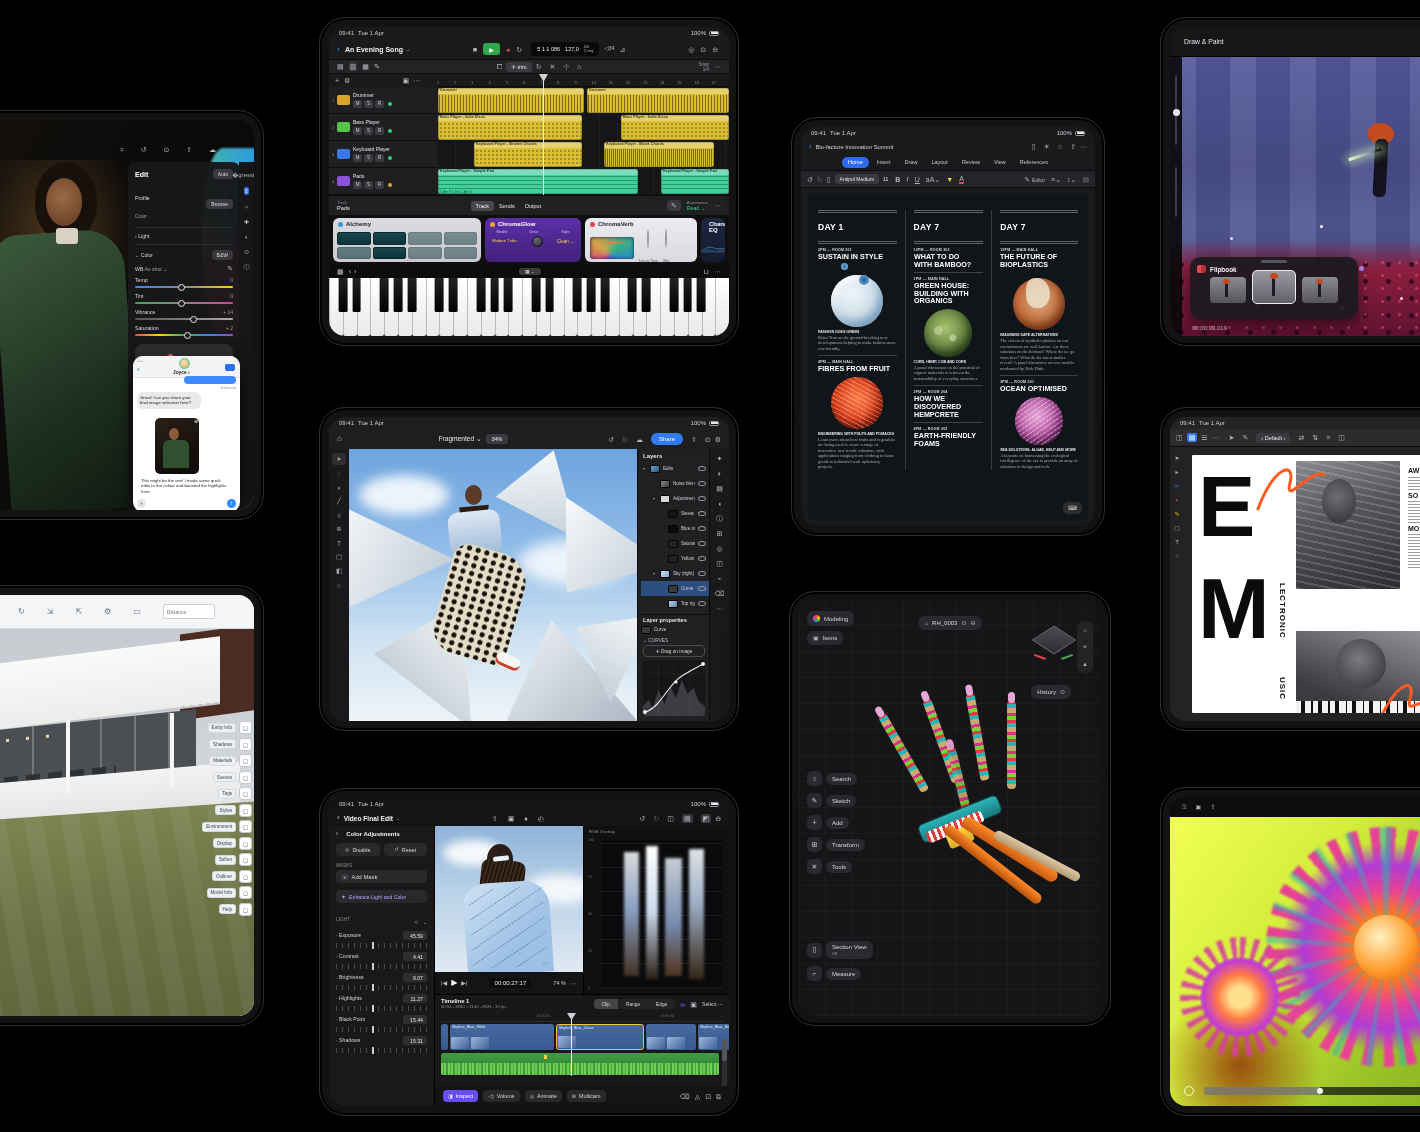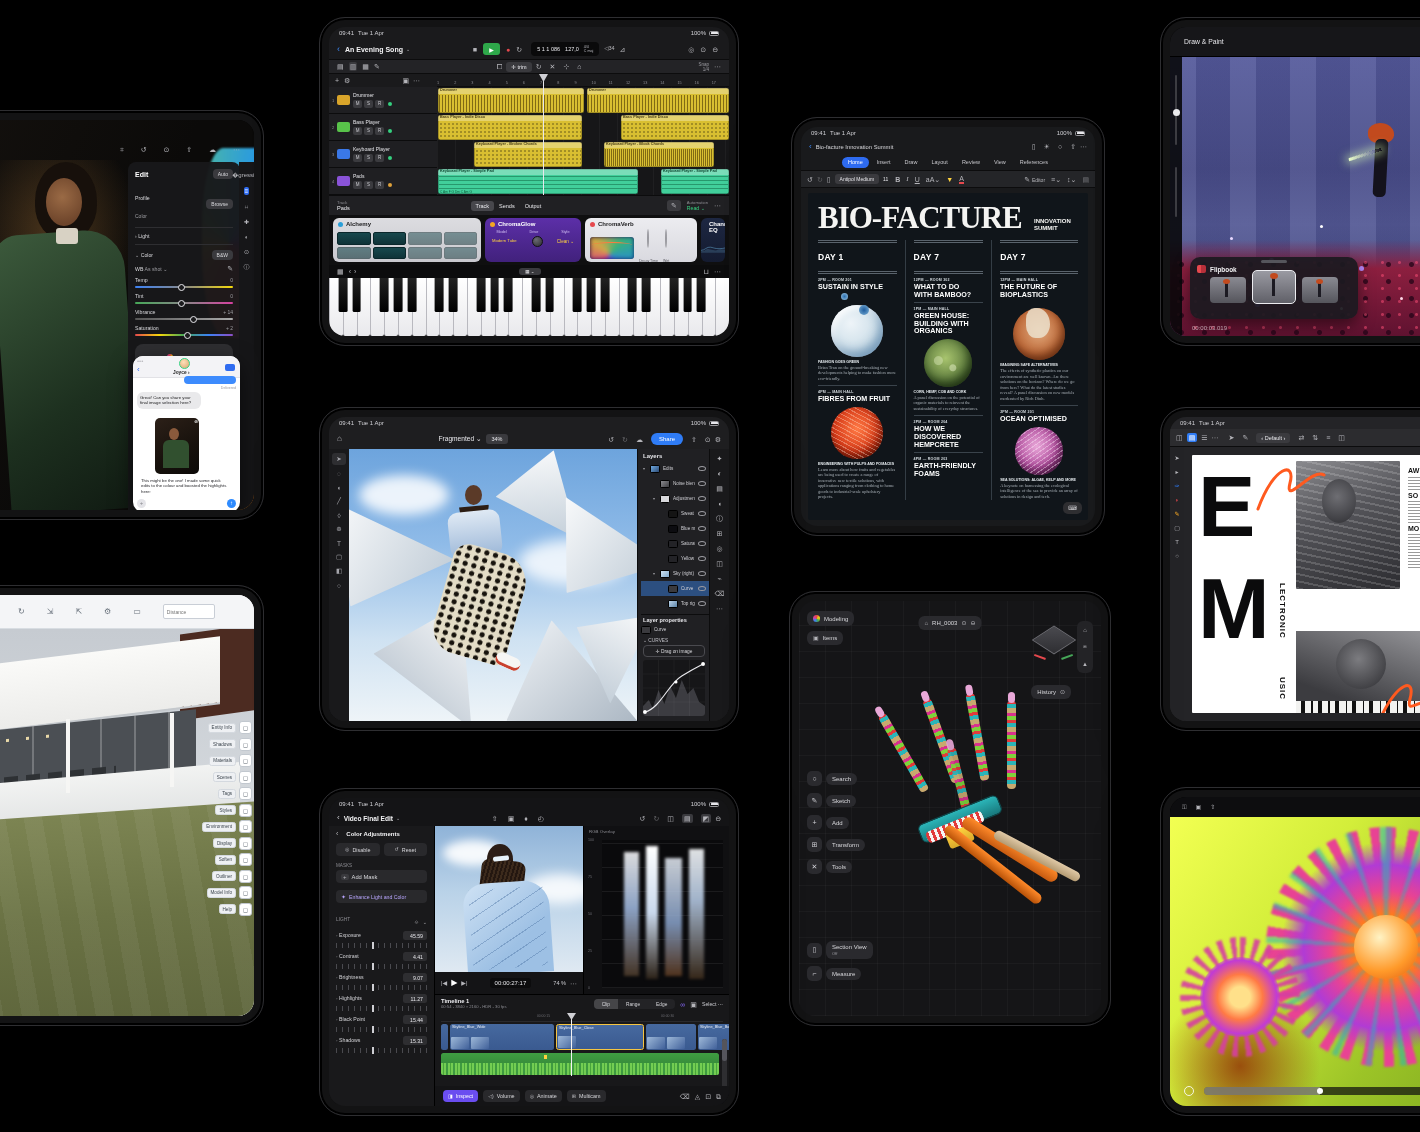--- a/index.html
+++ b/index.html
@@ -565,24 +565,20 @@
     <span class="gi" style="margin:0 3px;color:#ffd23f">▼</span>
     <span class="gi" style="margin:0 3px;border-bottom:2px solid #e5484d">A</span>
     <span style="flex:1"></span>
     <span class="gi" style="margin:0 3px">✎ <span style="font-size:5px">Editor</span></span>
     <span class="gi" style="margin:0 3px">≡⌄</span>
     <span class="gi" style="margin:0 3px">↕⌄</span>
     <span class="gi" style="margin-left:3px;opacity:.5">▤</span>
   </div>
 
   <div class="abs" style="left:7px;right:7px;top:66px;bottom:6px;background:#10151a;border-radius:2px;padding:10px 10px 6px">
-    <div style="position:relative">
-      <div style="font-family:'Liberation Serif',serif;font-weight:bold;font-size:31px;line-height:30px;color:#f4f4f2;letter-spacing:-1px">BIO-FACTURE</div>
-      <div style="position:absolute;right:0;bottom:2px;font-size:6px;font-weight:bold;color:#f4f4f2;width:44px;line-height:6.5px;text-align:left">INNOVATION SUMMIT</div>
-    </div>
     <div style="display:flex;margin-top:7px">
 
       <div style="width:33.3%;padding-right:8px">
         <div class="wday">DAY 1</div>
         <div class="wtime">2PM — ROOM 201</div>
         <div class="wtitle">SUSTAIN IN STYLE</div>
         <div class="circ" style="background:radial-gradient(circle at 38% 35%,#eef4f8,#cfe0ea 55%,#9fc0d4);box-shadow:inset -4px -6px 10px rgba(40,90,140,.45), inset 3px 3px 6px #fff">
           <div style="width:10px;height:10px;border-radius:50%;background:radial-gradient(#1e5c9e,#7fb3d8);margin:14px 0 0 28px"></div>
           <div style="width:7px;height:7px;border-radius:50%;background:radial-gradient(#2a6fb0,#9cc4e0);margin:-22px 0 0 10px"></div>
         </div>

